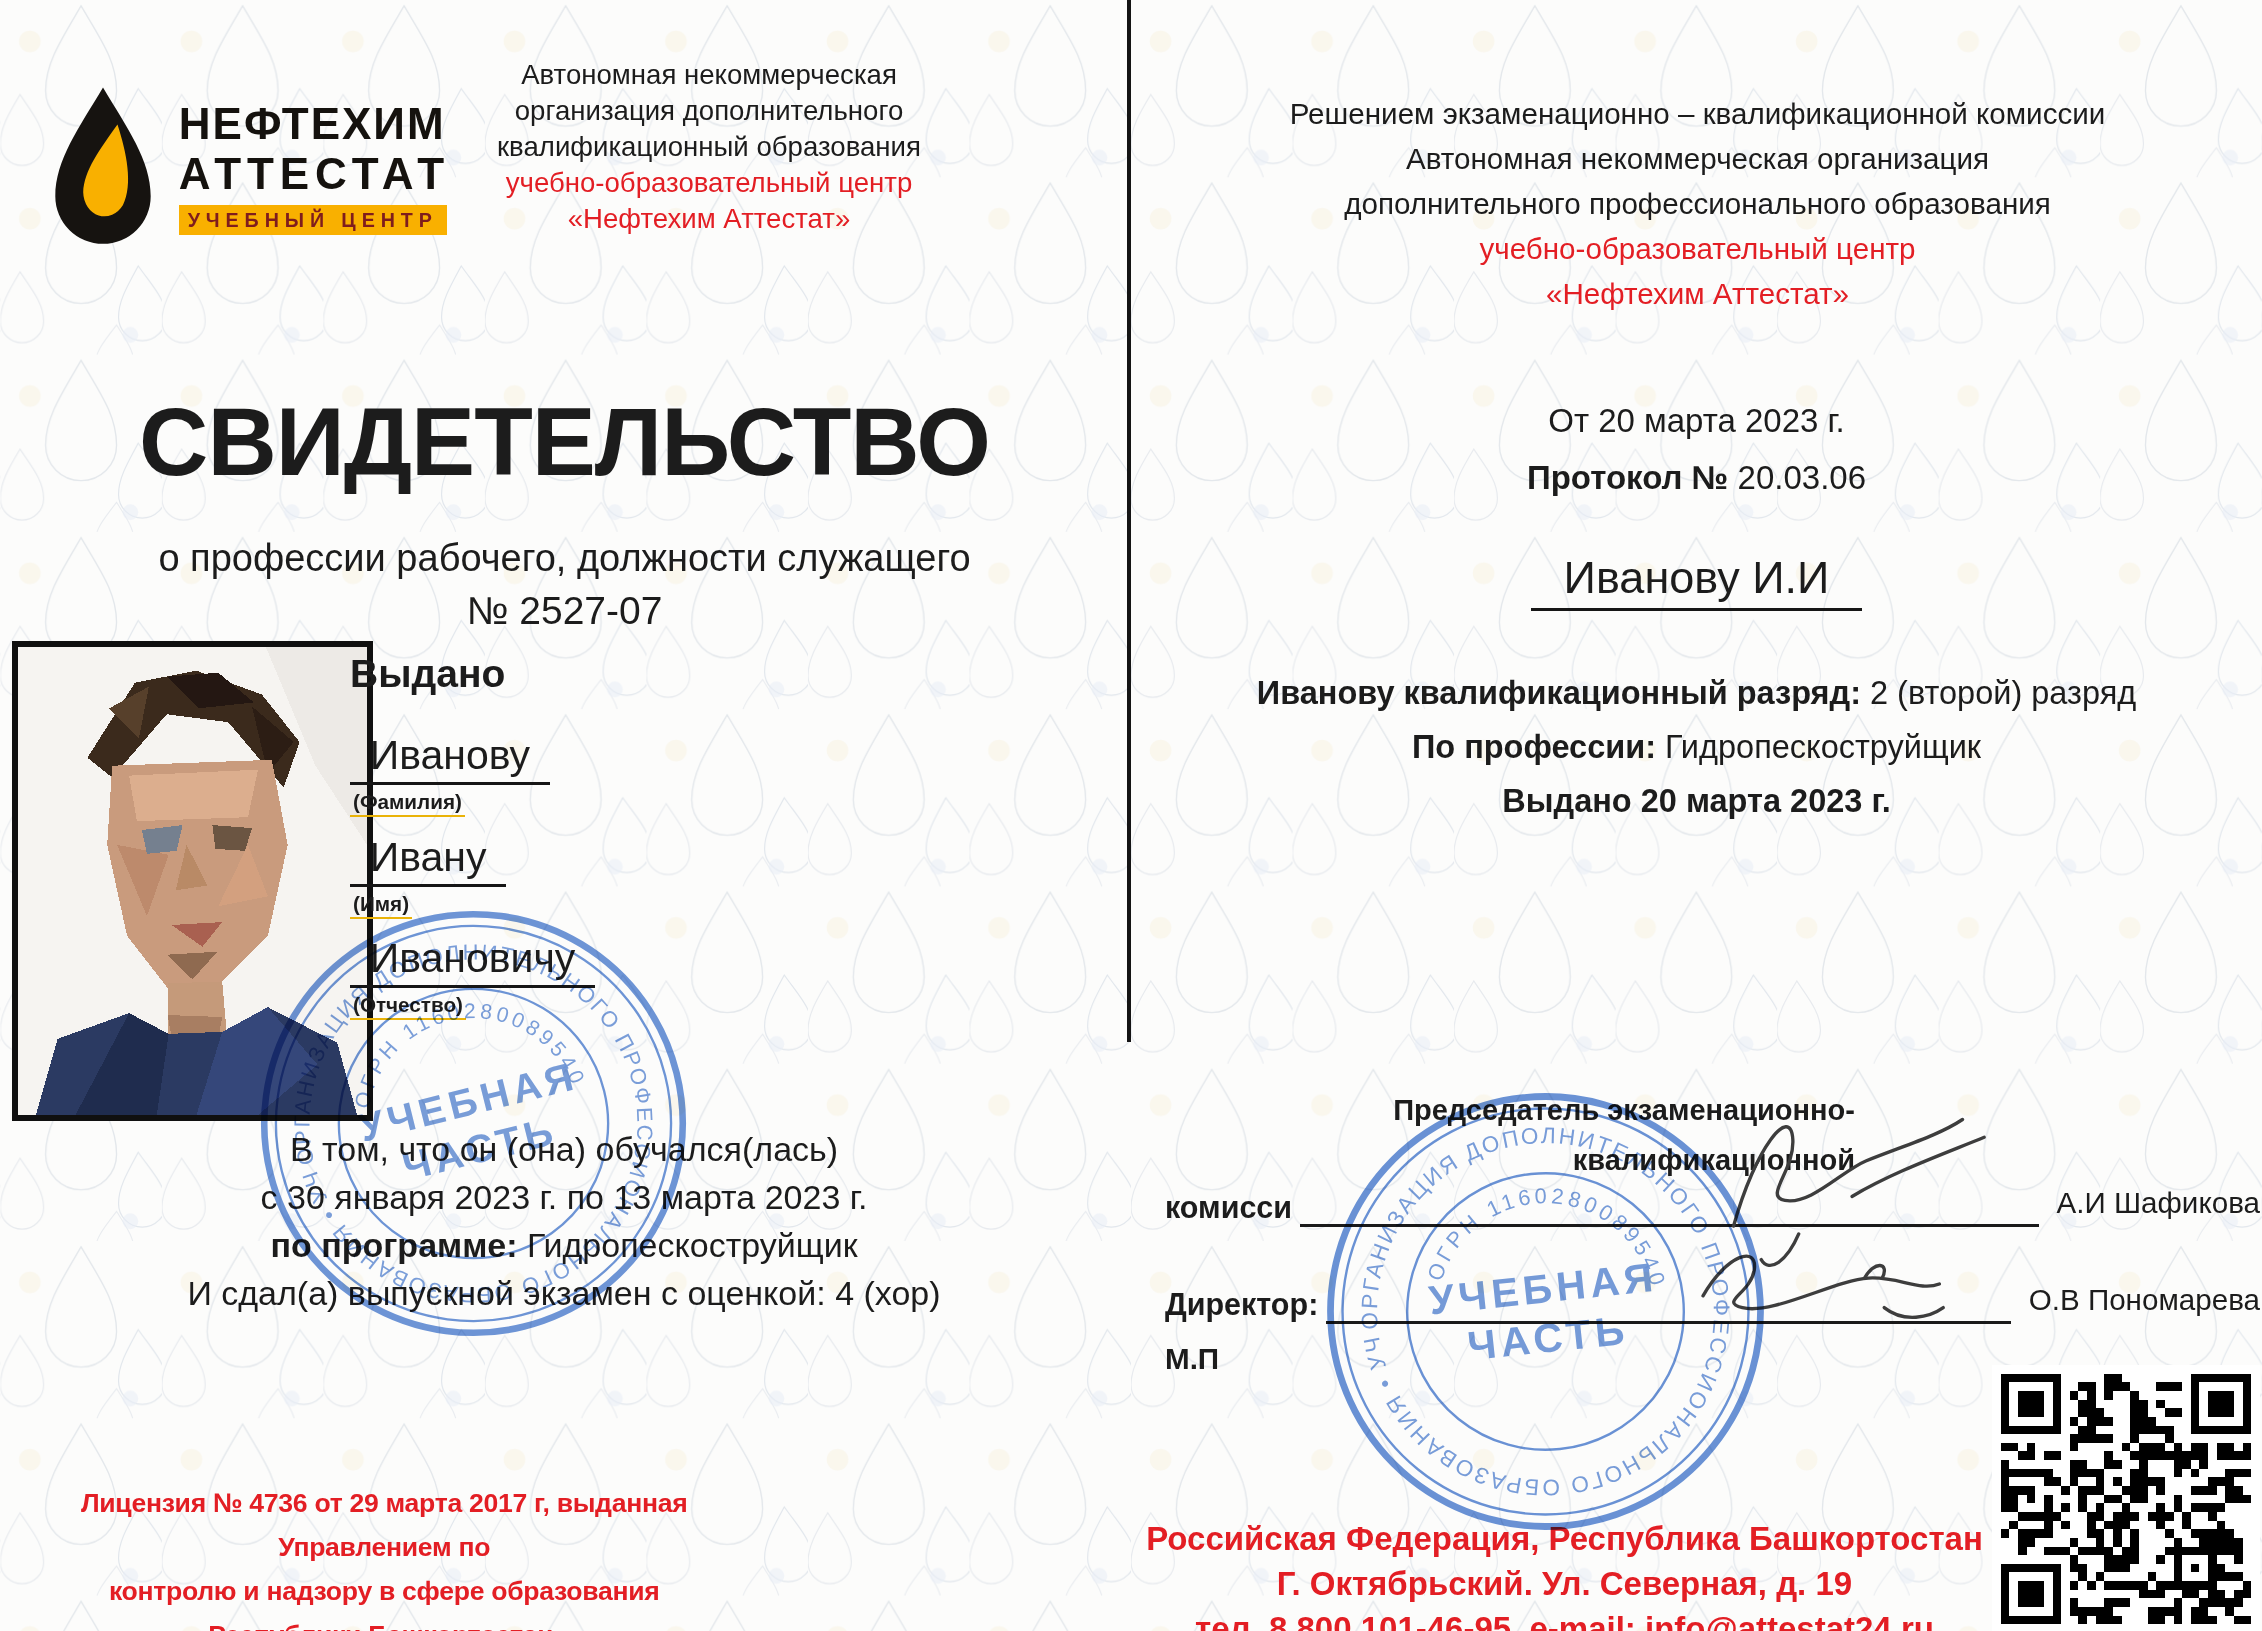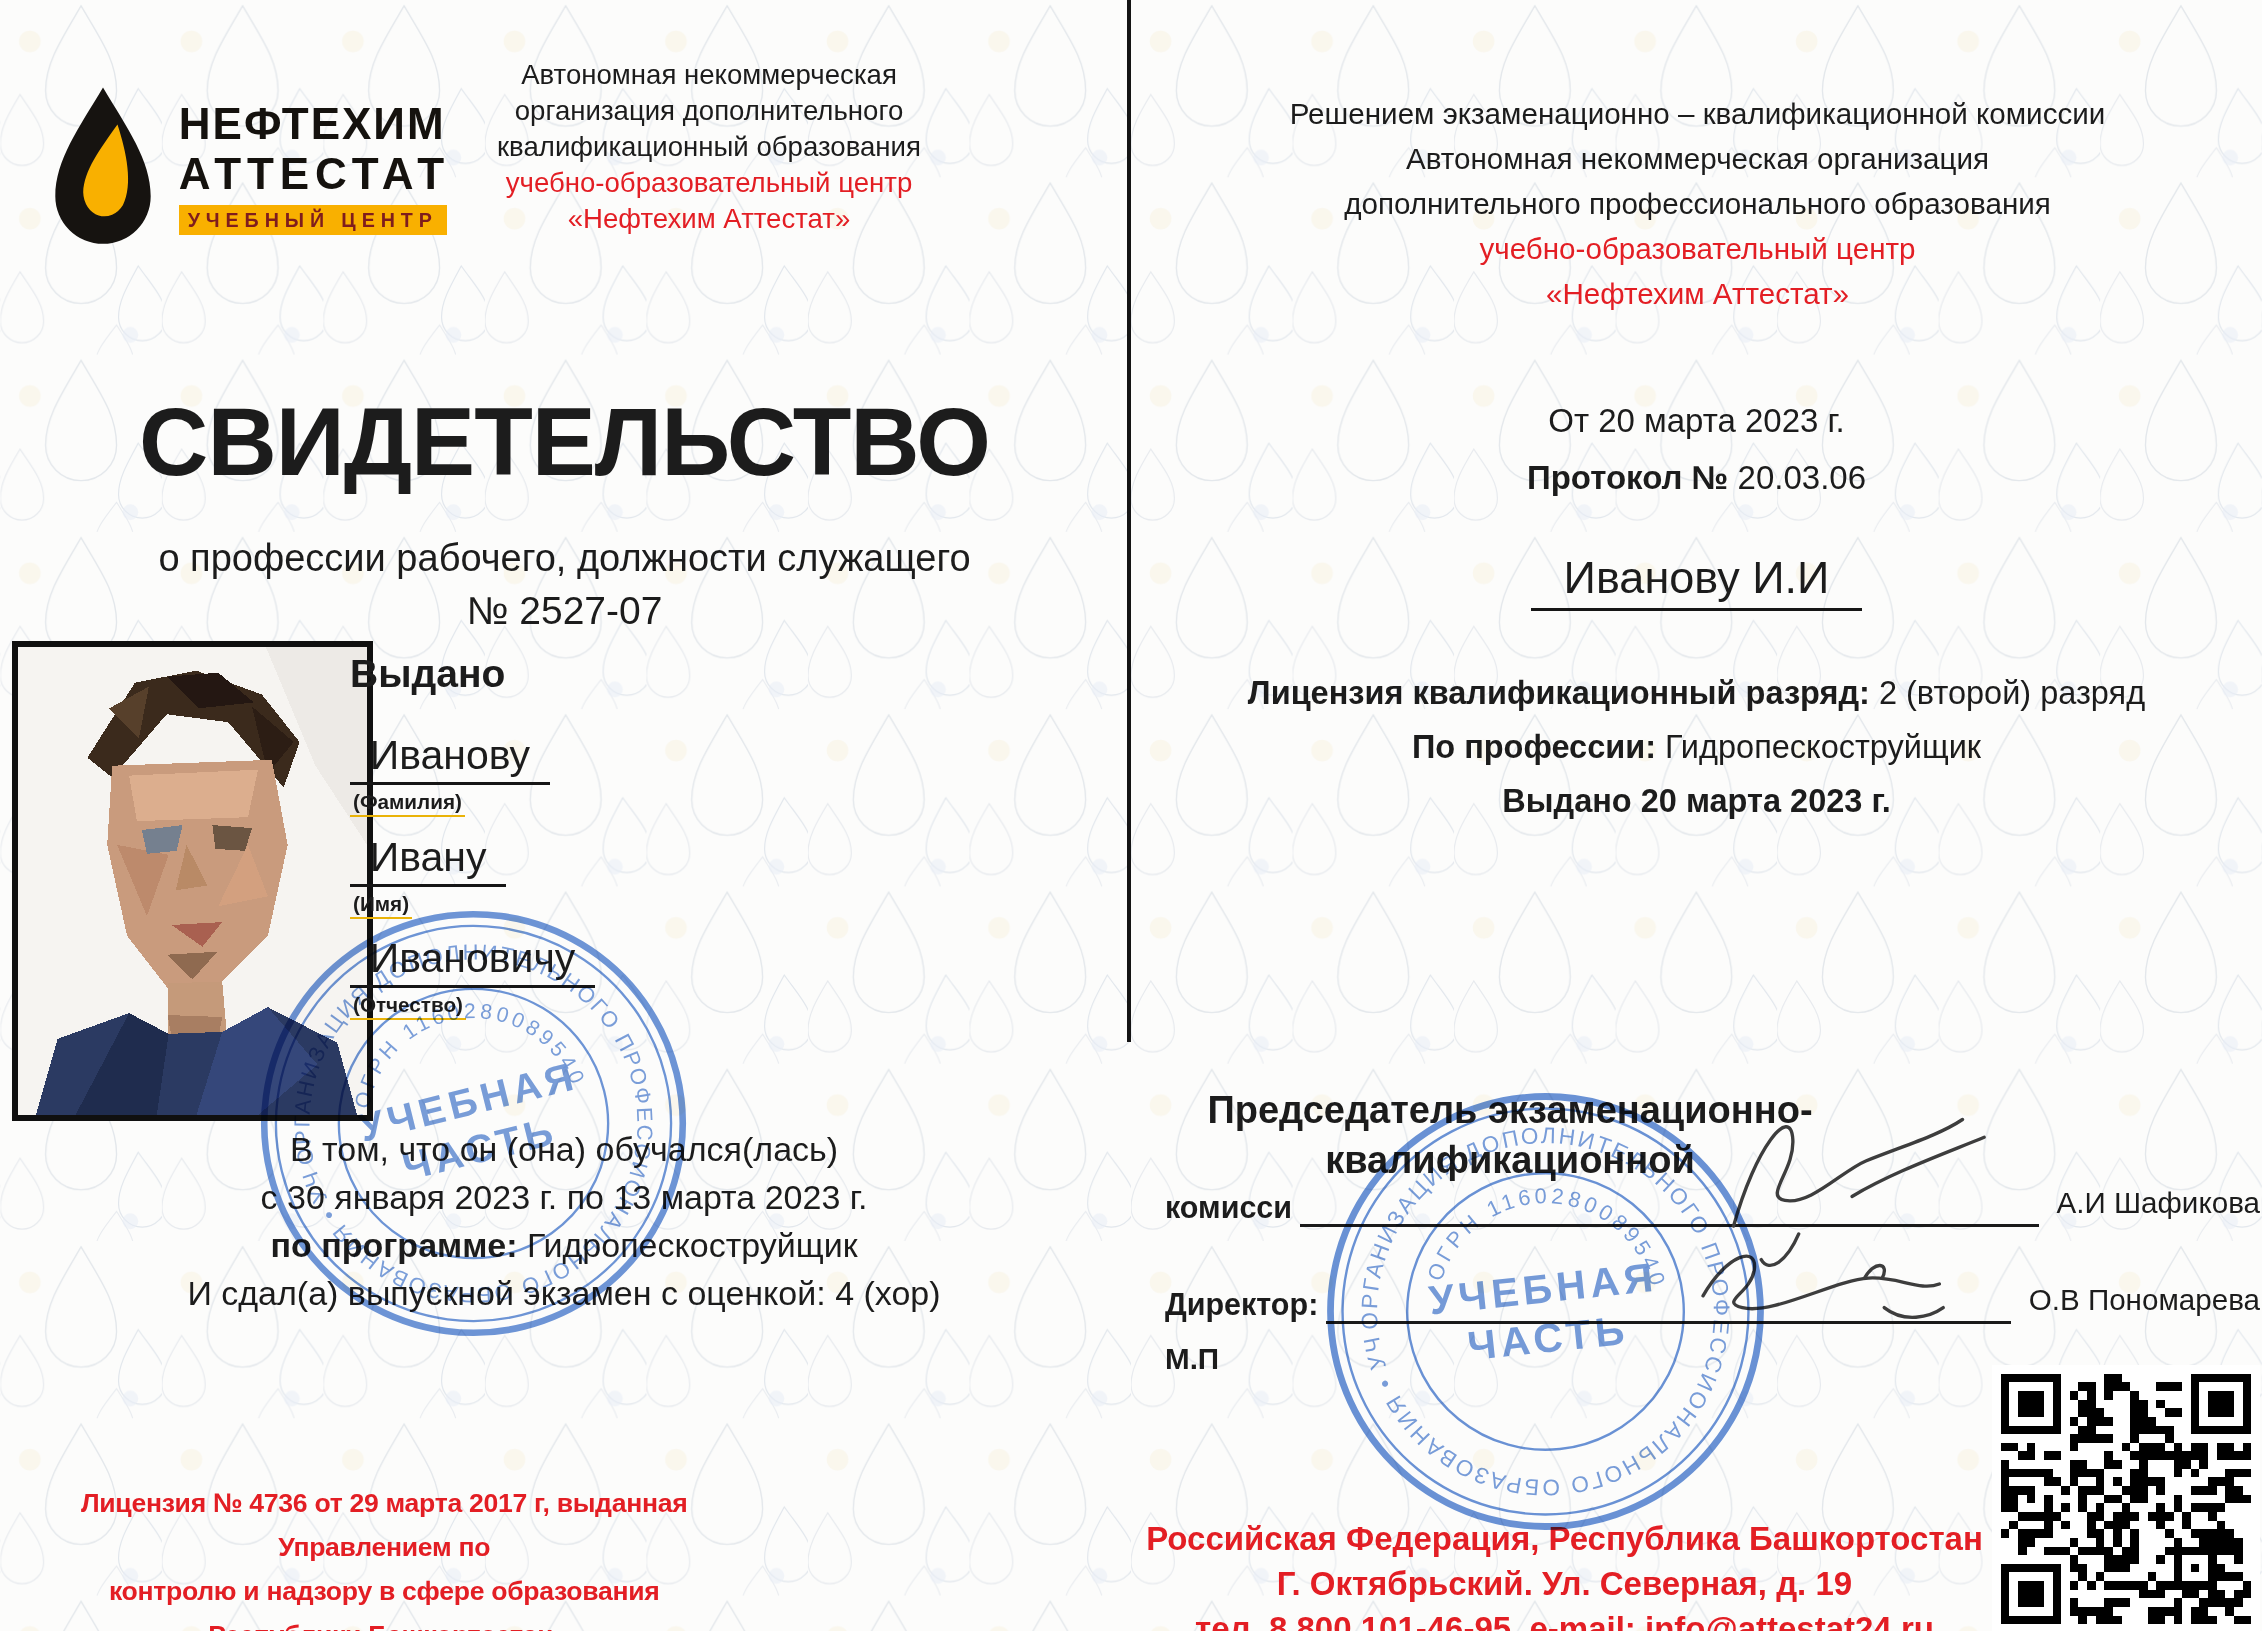--- a/index.html
+++ b/index.html
@@ -43,21 +43,21 @@
   .license{left:19.7px;top:1481px;width:729px;font-size:26.6px;line-height:44px;font-weight:bold;letter-spacing:-0.3px;}
 
   
   .org-right{left:1153px;top:91px;width:1089px;font-size:29.6px;line-height:45px;}
   .date-right{left:1130px;top:402px;width:1133px;font-size:33px;}
   .protocol{left:1130px;top:459px;width:1133px;font-size:33px;}
   .recipient-wrap{left:1130px;top:552px;width:1133px;}
   .recipient{display:inline-block;font-size:45px;border-bottom:3px solid #161616;padding:0 33px 3.9px;}
   .fio{left:1130px;top:615px;width:1133px;font-size:20.7px;}
   .qual{left:1130px;top:666px;width:1133px;font-size:32.5px;line-height:54px;}
-  .chair-l{left:1165px;width:690px;font-size:38px;font-weight:bold;line-height:39px;text-align:center;}
+  .chair-l{left:1165px;width:690px;font-size:29px;font-weight:bold;line-height:39px;text-align:right;}
   .sig-row{position:absolute;left:1165px;width:1095px;display:flex;align-items:flex-end;z-index:4;}
   .sig-label{font-weight:bold;font-size:30.5px;white-space:nowrap;padding-bottom:2px;}
   .sig-line{flex:1;border-bottom:3px solid #1a1a1a;align-self:stretch;position:relative;margin:0 17.7px 0 7.9px;}
   .sig-name{font-size:29.6px;white-space:nowrap;padding-bottom:6.9px;}
   .sig-svg{position:absolute;overflow:visible;}
   .mp{left:1165px;top:1342px;width:296px;text-align:left;font-size:29.6px;font-weight:bold;}
   .address{left:1146px;top:1516px;width:837px;font-size:33px;line-height:45px;font-weight:bold;}
 
   
   .stamp{position:absolute;z-index:5;mix-blend-mode:multiply;pointer-events:none;}
@@ -204,21 +204,21 @@
     <span class="bold">Протокол №</span>
     <span>20.03.06</span>
   </div>
 
   <div class="abs recipient-wrap center">
     <span class="recipient">Иванову И.И</span>
   </div>
 
   <div class="abs qual center">
     <div>
-      <span class="bold">Лицензия квалификационный разряд:</span>
+      <span class="bold">Иванову квалификационный разряд:</span>
       <span>2 (второй) разряд</span>
     </div>
     <div>
       <span class="bold">По профессии:</span>
       <span>Гидропескоструйщик</span>
     </div>
     <div class="bold">Выдано 20 марта 2023 г.</div>
   </div>
 
   <div class="abs chair-l" style="top:1091px;">Председатель экзаменационно-</div>

